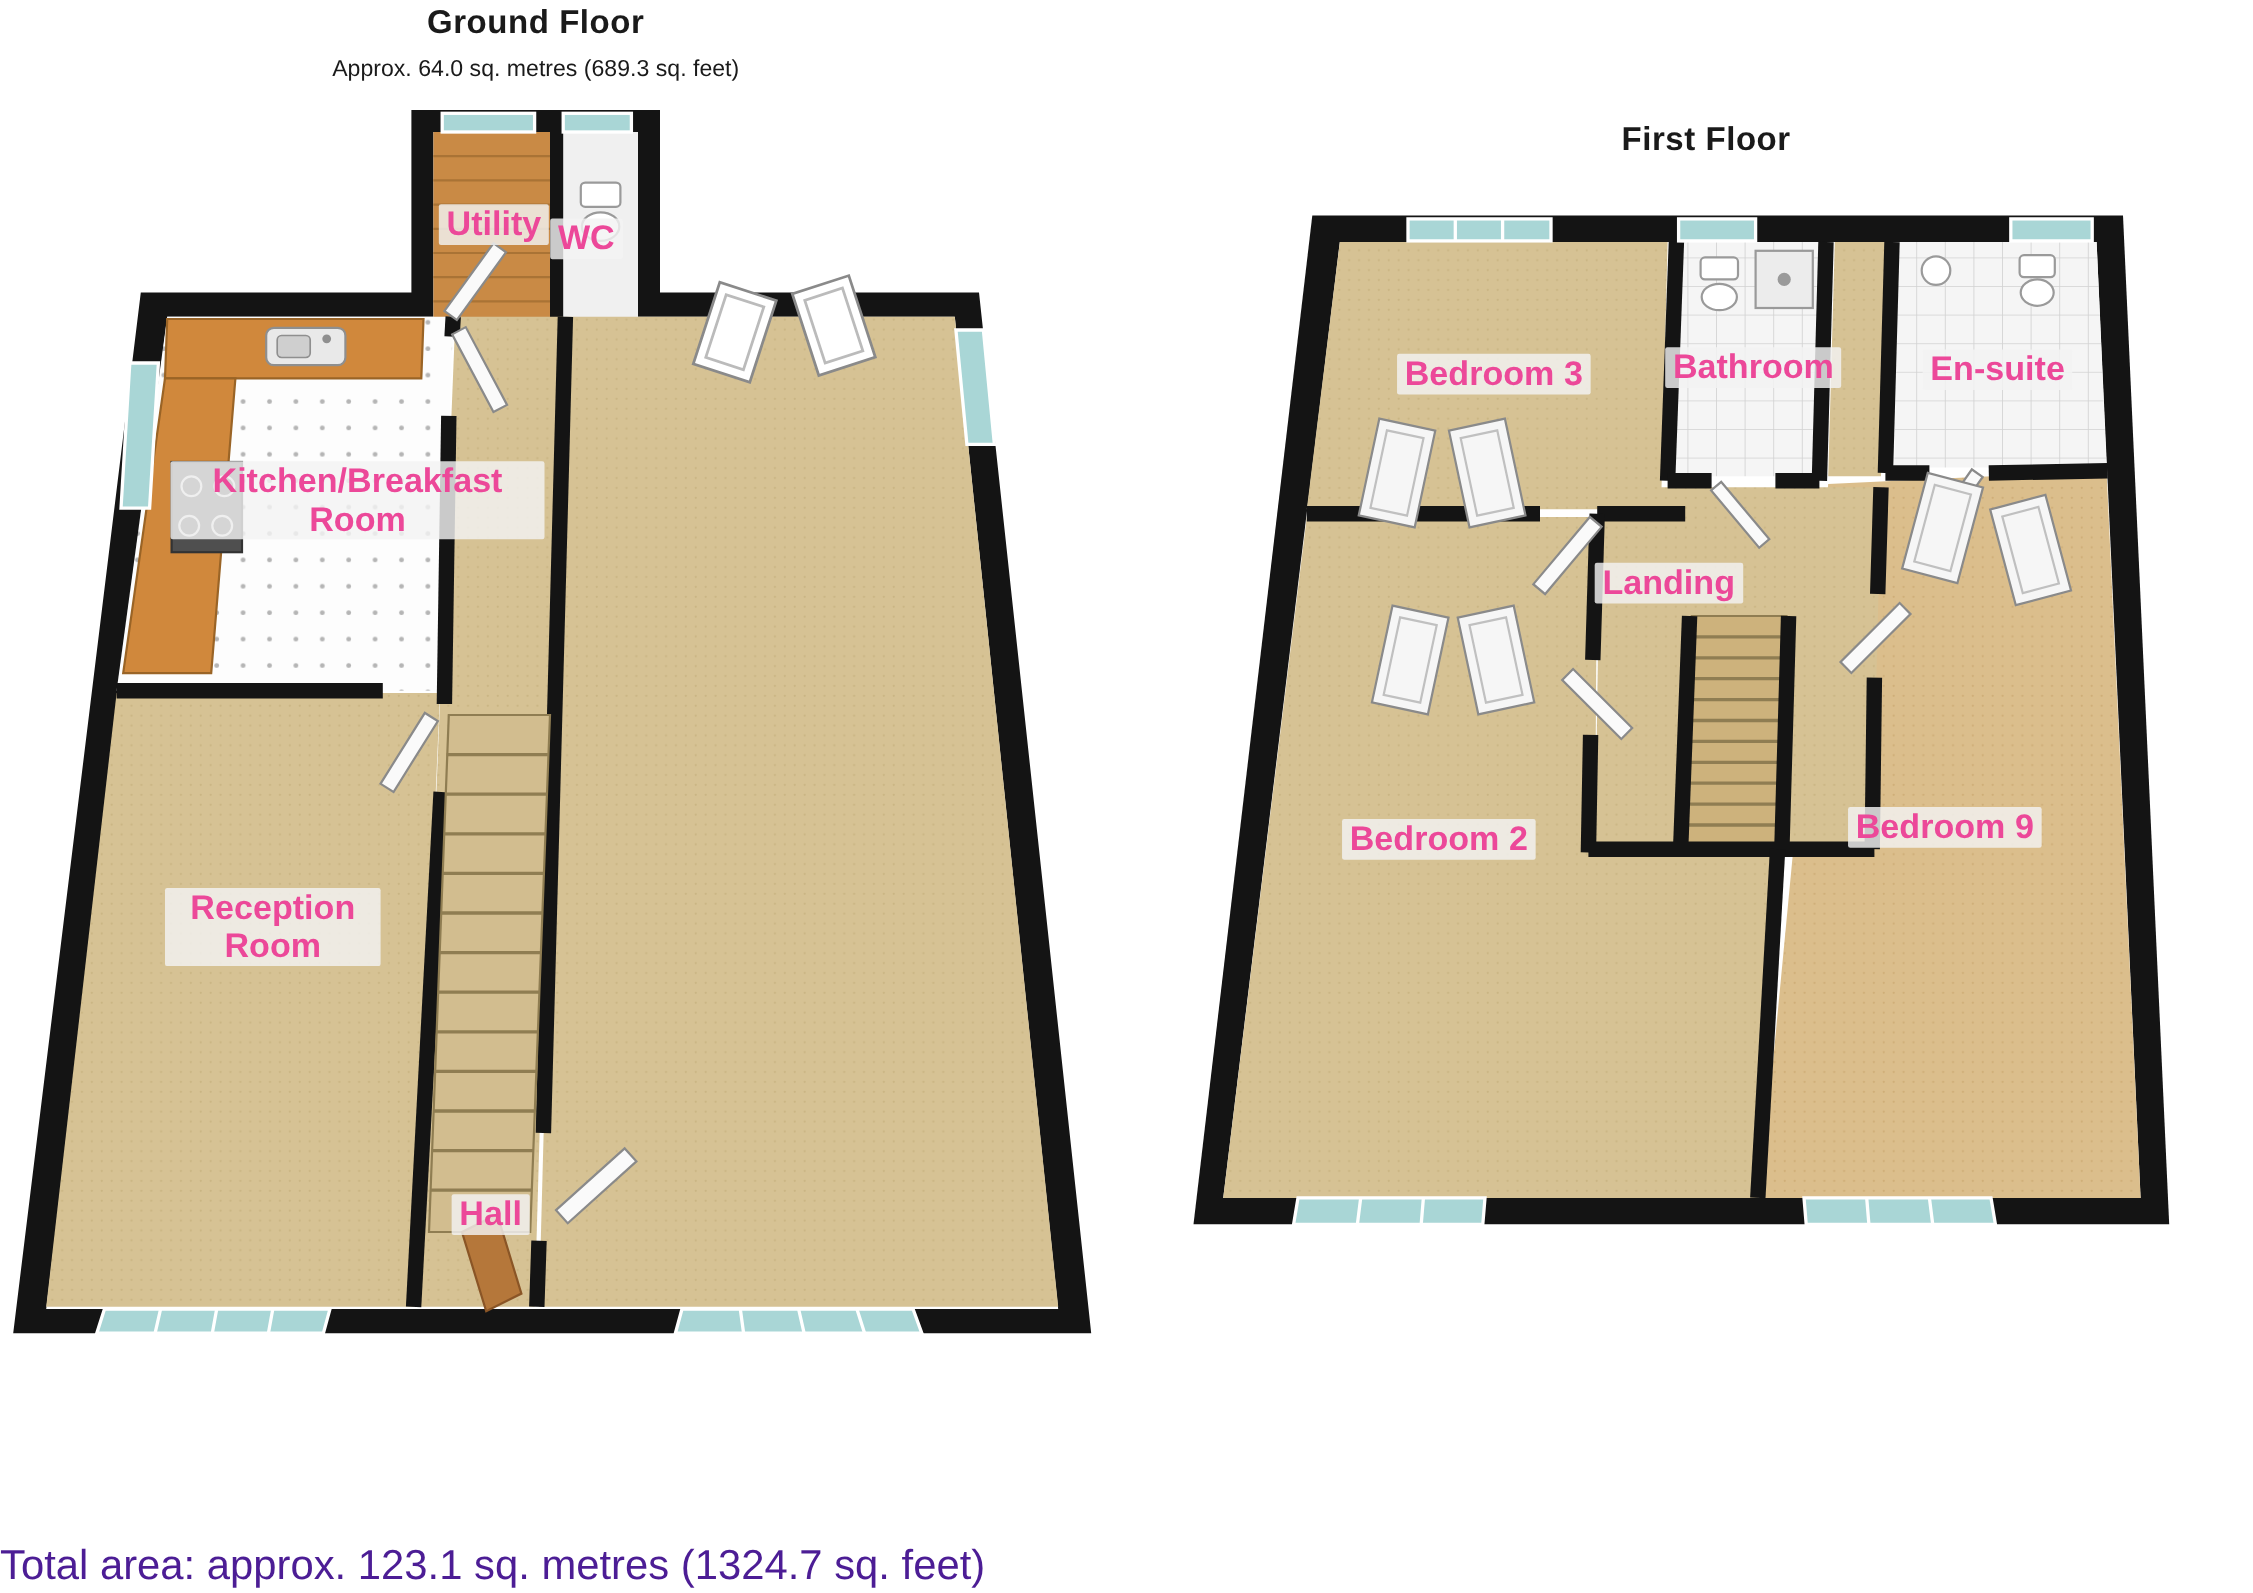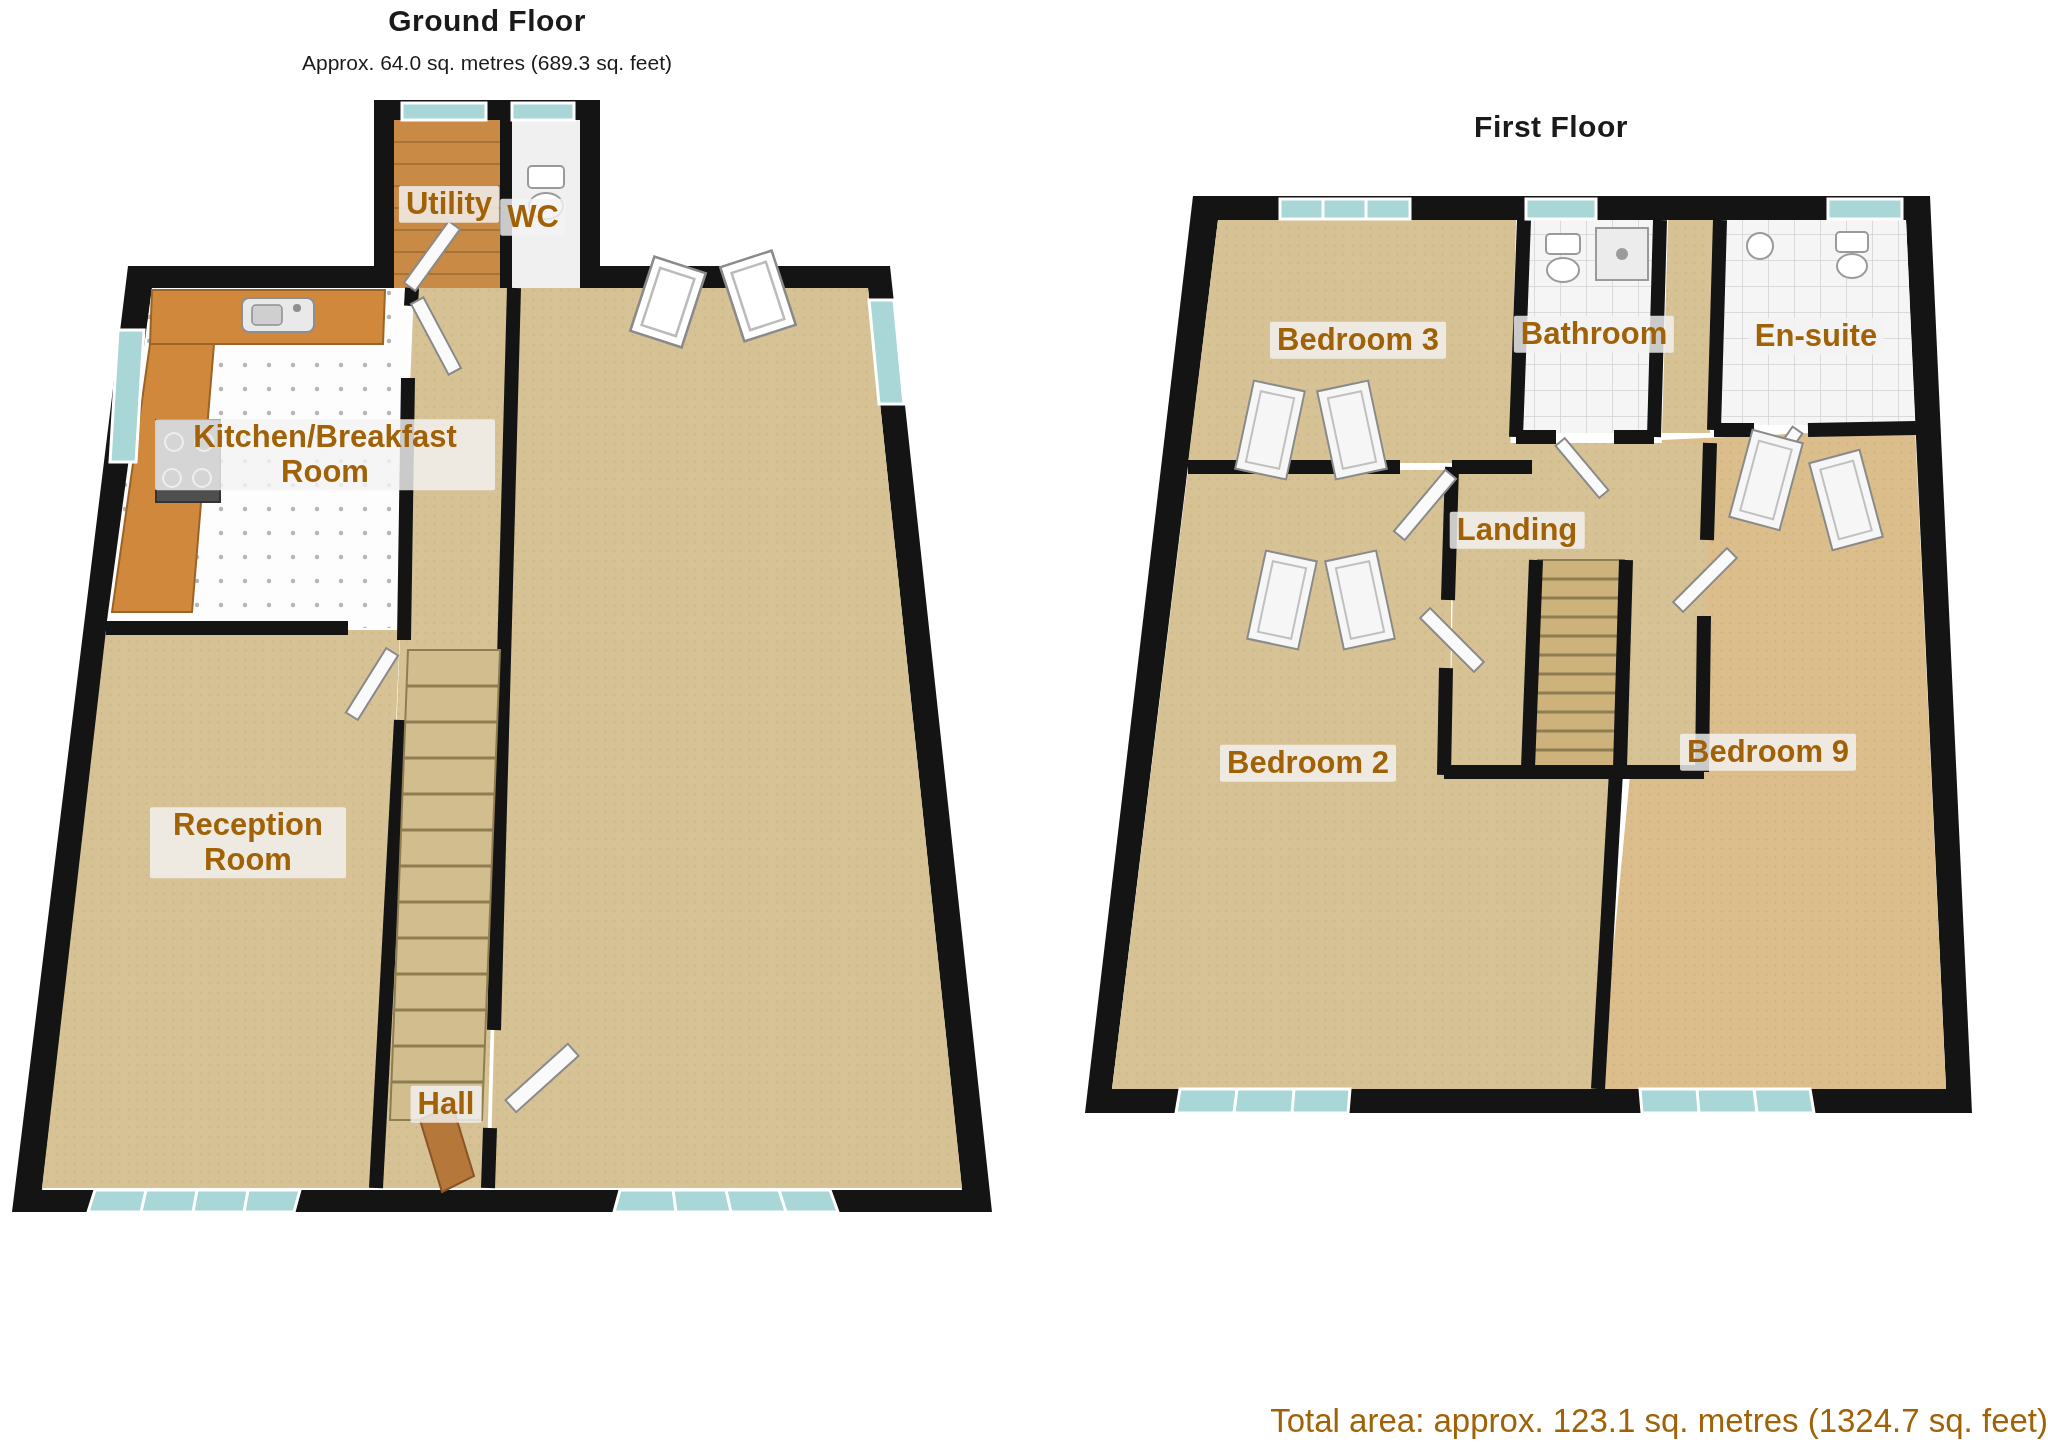--- a/index.html
+++ b/index.html
@@ -3,27 +3,27 @@
 <meta charset="utf-8">
 <style>
   *{margin:0;padding:0;box-sizing:border-box}
   html,body{width:2048px;height:1448px}
   body{background:#ffffff;font-family:"Liberation Sans","DejaVu Sans",sans-serif;position:relative;overflow:hidden}
   .canvas{position:absolute;inset:0;width:2048px;height:1448px}
   svg.plan{position:absolute;left:0;top:0}
   .floor-title{position:absolute;text-align:center;color:#1a1a1a}
   .floor-title .t{font-size:30px;font-weight:bold;letter-spacing:.5px}
   .floor-title .s{font-size:21px;margin-top:13px}
-  .room-label{position:absolute;transform:translate(-50%,-50%);font-size:31px;font-weight:bold;color:#a16207;
+  .room-label{position:absolute;transform:translate(-50%,-50%);font-size:31px;font-weight:bold;color:#ec4899;
               background:rgba(243,243,243,.82);padding:1px 7px;line-height:1.12;text-align:center;border-radius:2px}
   .nowrap{white-space:nowrap}
   .w300{width:340px}
   .w250{width:256px}
   .w190{width:196px}
-  .total{position:absolute;left:0;width:100%;text-align:right;font-size:33px;color:#a16207}
+  .total{position:absolute;left:0;width:100%;text-align:left;font-size:38px;color:#4c1d95}
 </style>
 </head>
 <body>
 
 <div class="canvas">
 
   <svg class="plan" width="2048" height="1448" viewBox="0 0 2048 1448">
     <defs>
       <pattern id="dots" width="24" height="24" patternUnits="userSpaceOnUse">
         <rect width="24" height="24" fill="#fdfdfd"></rect>

